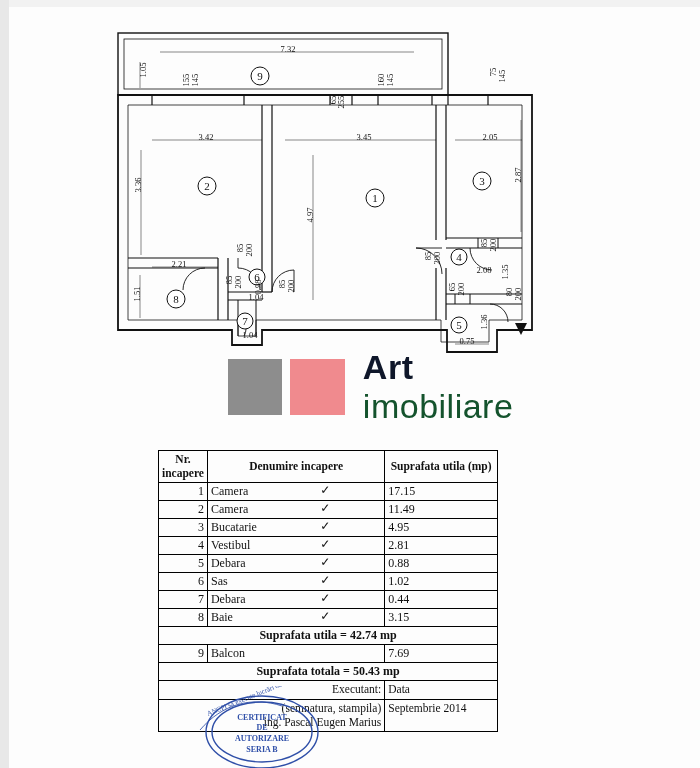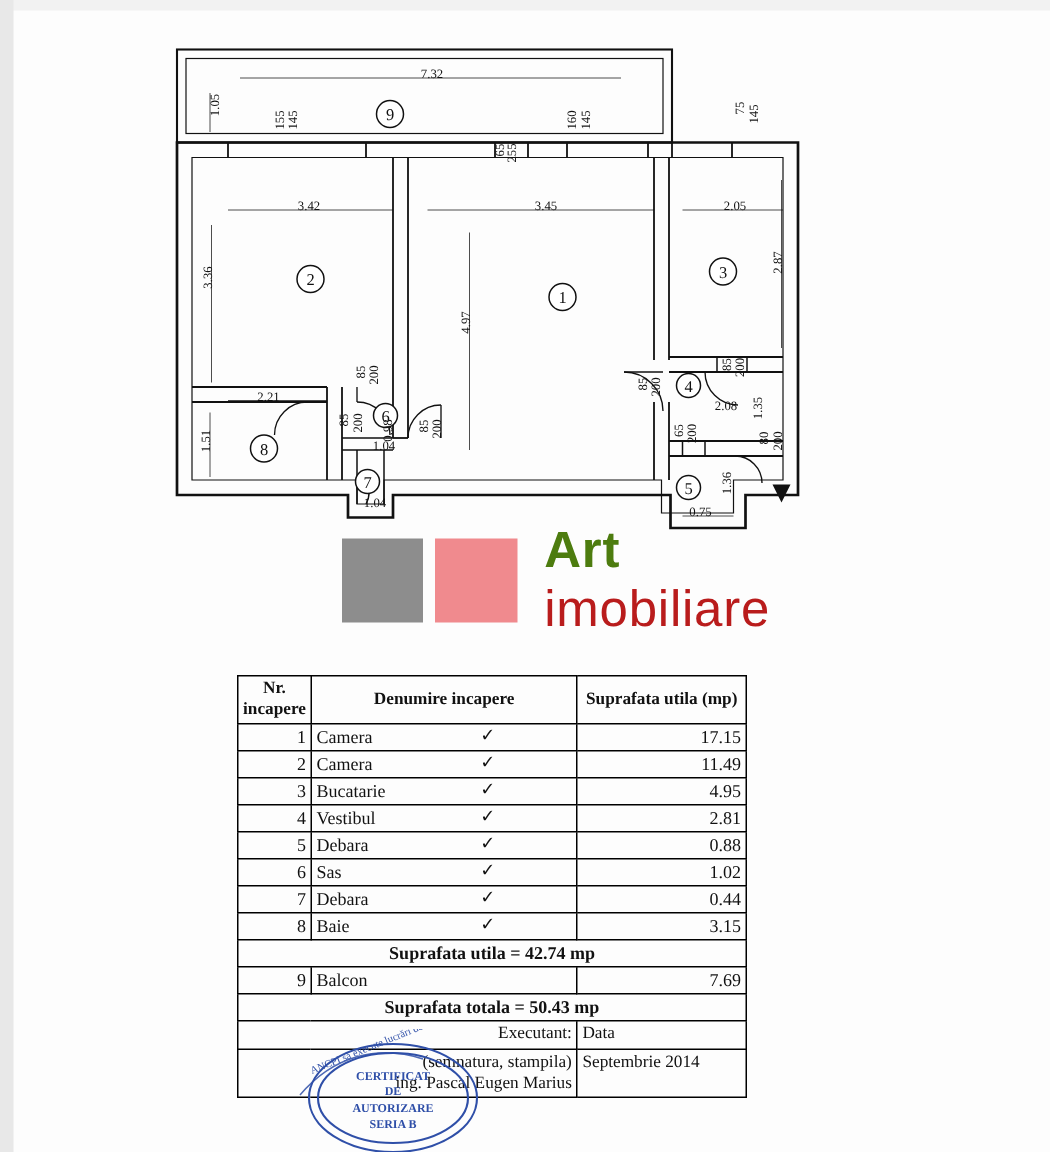--- a/index.html
+++ b/index.html
@@ -49,22 +49,22 @@
   }
   .wm-gray { background: #8d8d8d; }
   .wm-red { background: #f08a8e; margin-left: 8px; }
   .wm-text {
     margin-left: 18px;
     font-family: "Liberation Sans", sans-serif;
     font-size: 34px;
     letter-spacing: 0.5px;
     color: #5f5f5f;
   }
-  .wm-text .bold { font-weight: bold; color: #4d7c0f; }
-  .wm-text .light { color: #b91c1c; }
+  .wm-text .bold { font-weight: bold; color: #0f172a; }
+  .wm-text .light { color: #14532d; }
 
   
   #table-wrap {
     position: absolute;
     left: 158px;
     top: 450px;
     width: 340px;
   }
   table.plan-table {
     border-collapse: collapse;
@@ -78,21 +78,21 @@
     padding: 1px 3px;
     line-height: 1.25;
   }
   table.plan-table th {
     font-weight: bold;
     font-size: 11.5px;
     text-align: center;
   }
   .c-nr { width: 26px; text-align: right; padding-right: 3px; }
   .c-name { width: 180px; text-align: left; position: relative; margin-top: 27px; }
-  .c-area { width: 110px; text-align: right; padding-right: 6px; }
+  .c-area { width: 110px; padding-right: 6px; }
   .check {
     position: absolute;
     right: 54px;
     top: 0px;
     font-size: 12px;
   }
   .sum-row td {
     text-align: center;
     font-weight: bold;
     font-size: 12px;

